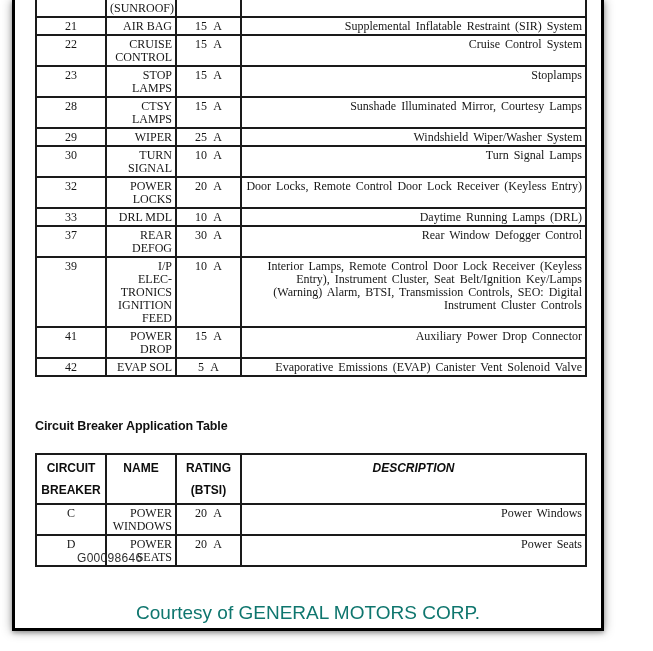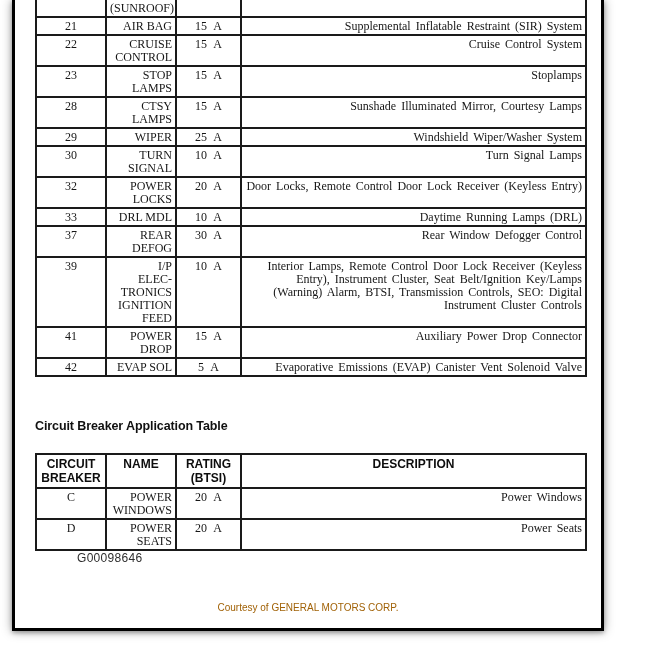--- a/index.html
+++ b/index.html
@@ -26,31 +26,31 @@
   
   .cb-heading{
     position:absolute;top:419px;left:20px;
     font-family:Liberation Sans, sans-serif;font-weight:bold;font-size:12.5px;
     letter-spacing:-0.1px;color:#111;
   }
   
   #cb-table{top:453px;left:20px;width:550px;}
   #cb-table th{
     font-family:"Liberation Sans", sans-serif;font-weight:bold;font-size:12px;
-    line-height:14px;text-align:center;white-space:pre-line;padding:2px 2px;color:#0d0d0d;
+    line-height:22px;text-align:center;white-space:pre-line;padding:2px 2px;color:#0d0d0d;
   }
-  #cb-table th.h-desc{}
+  #cb-table th.h-desc{font-style:italic;}
   #cb-table td{font-size:12px;line-height:13px;padding:2px 3px 1px 3px;}
   .fig-id{
     position:absolute;top:551px;left:22px;
     font-family:"Liberation Sans", sans-serif;font-size:12px;color:#2e2e2e;letter-spacing:0.3px;margin-left:40px;
   }
   .attribution{
     position:absolute;top:602px;left:0;width:100%;text-align:center;
-    font-family:"Liberation Sans", sans-serif;font-size:10px;color:#a16207;
+    font-family:"Liberation Sans", sans-serif;font-size:19px;color:#0f766e;
   }
 </style>
 </head>
 <body>
 
 <div class="page">
 
   <table class="scan" id="fuse-table">
     <colgroup>
         <col class="col-num">

